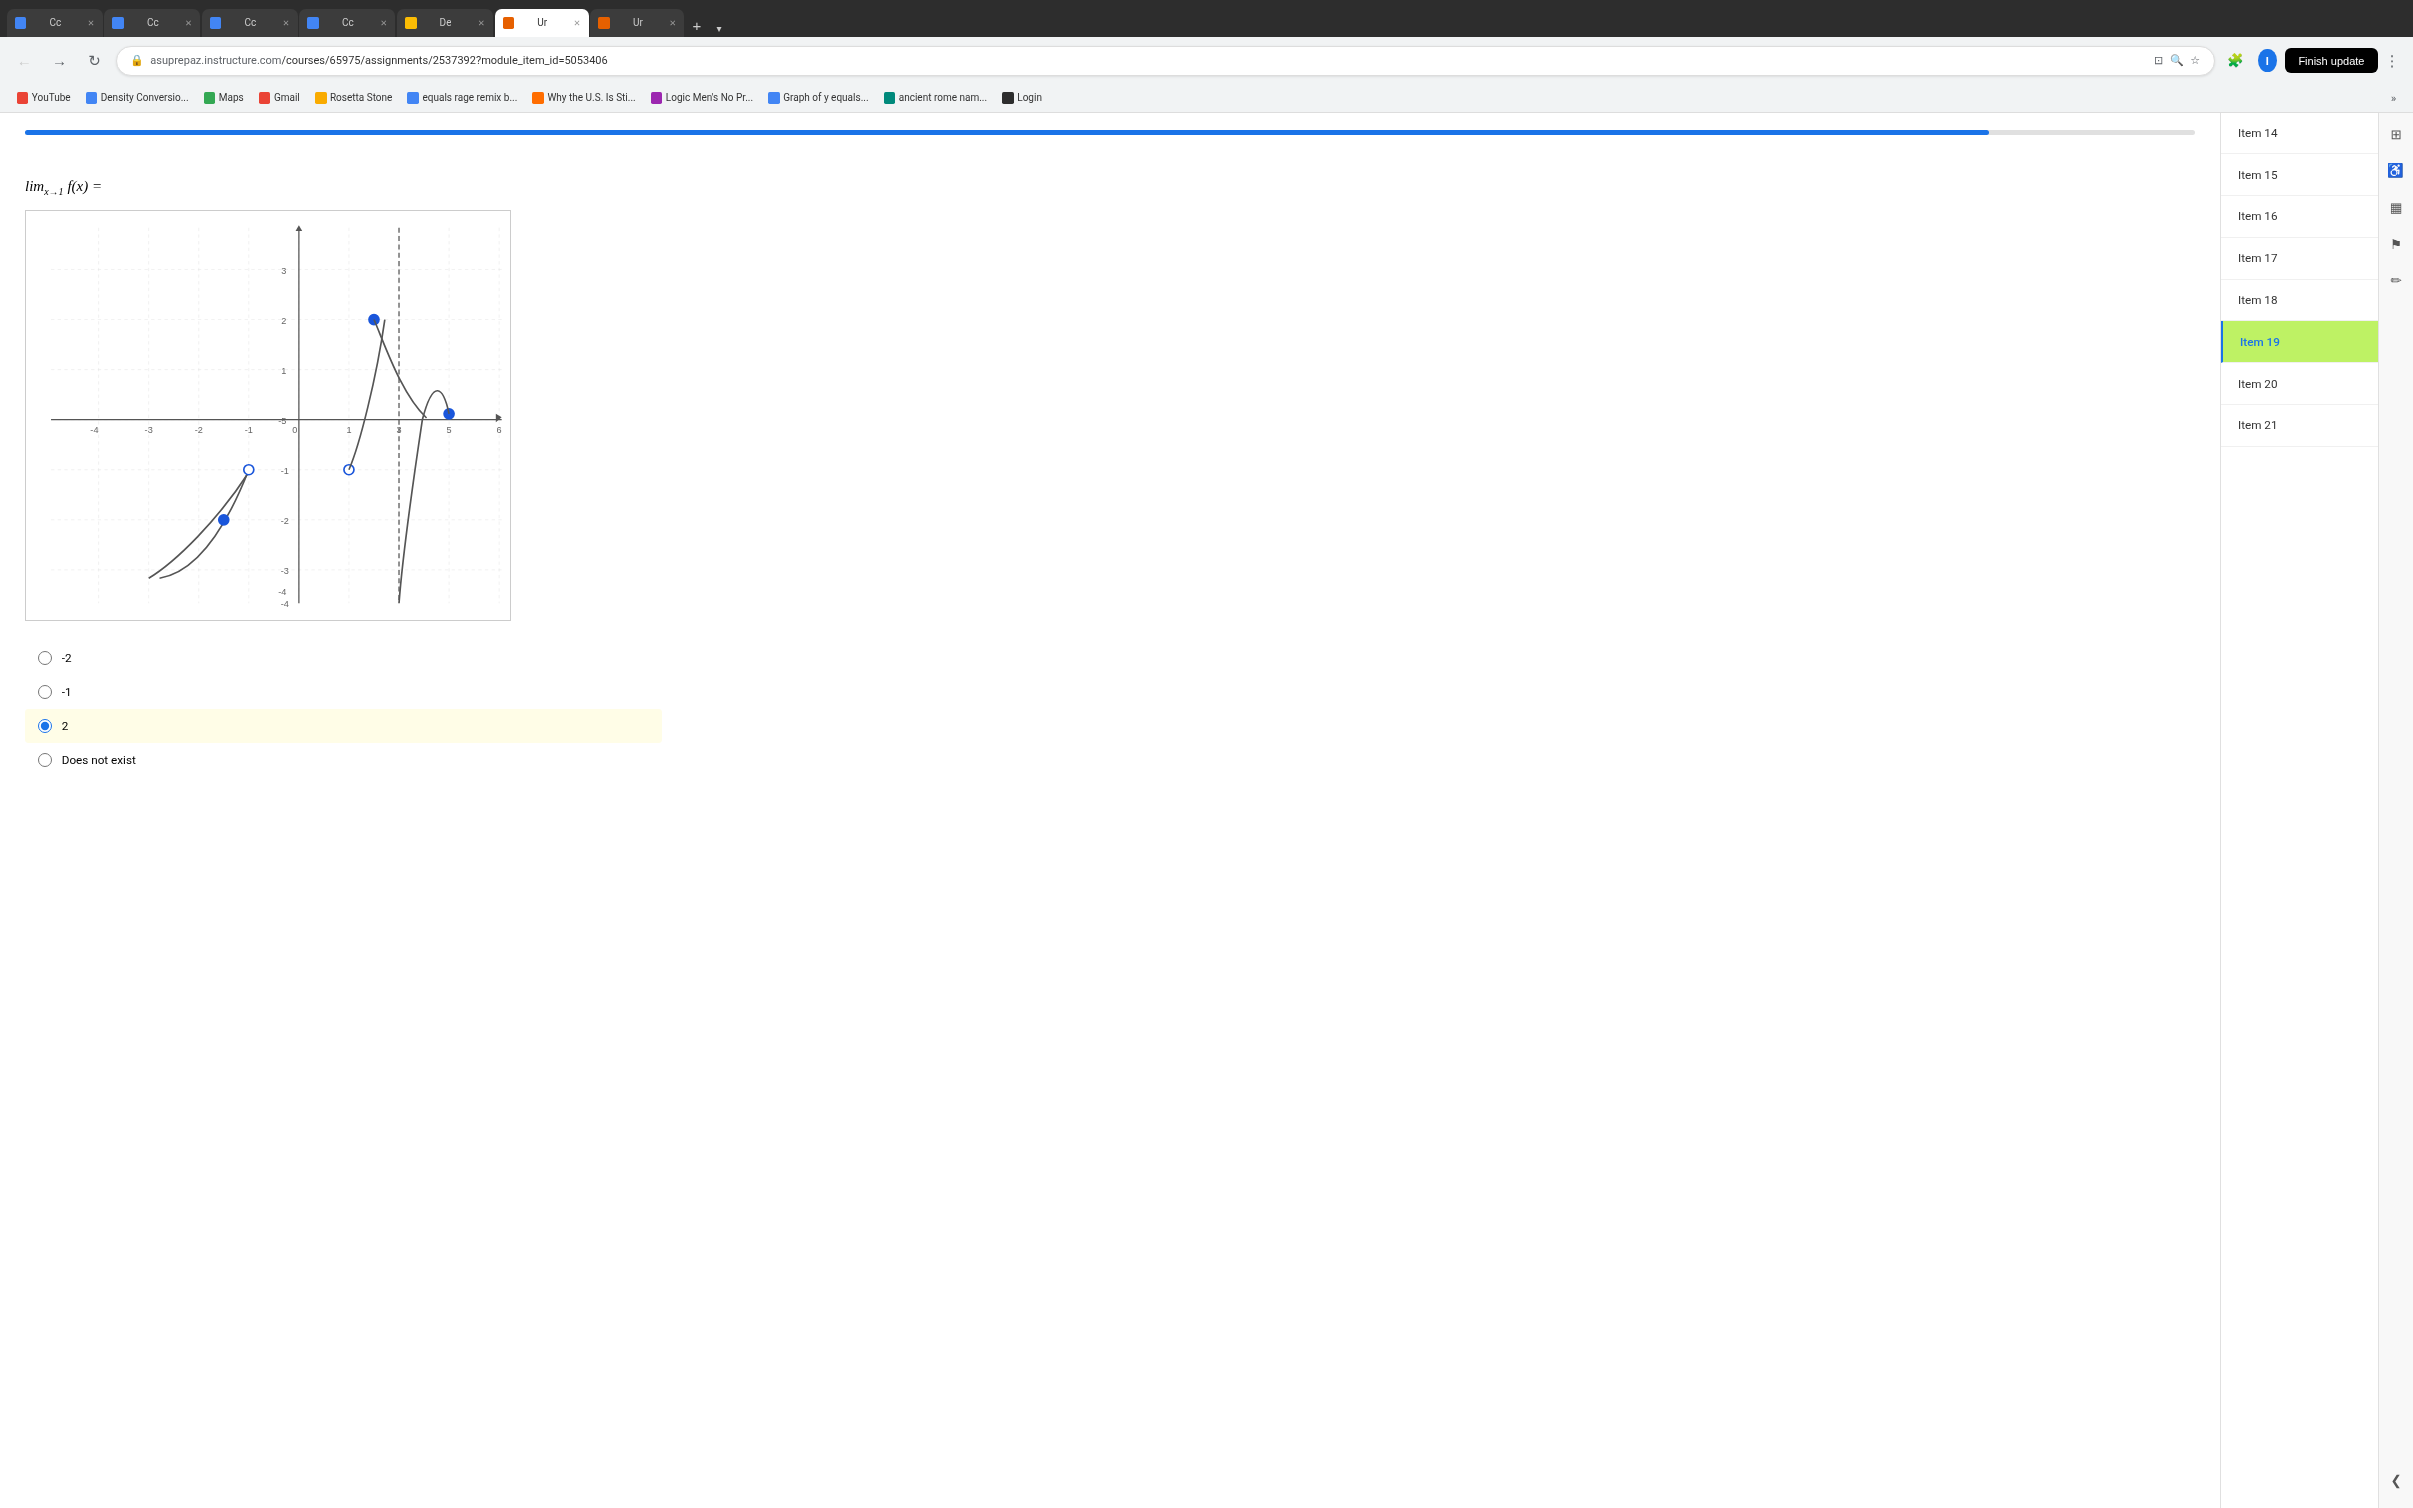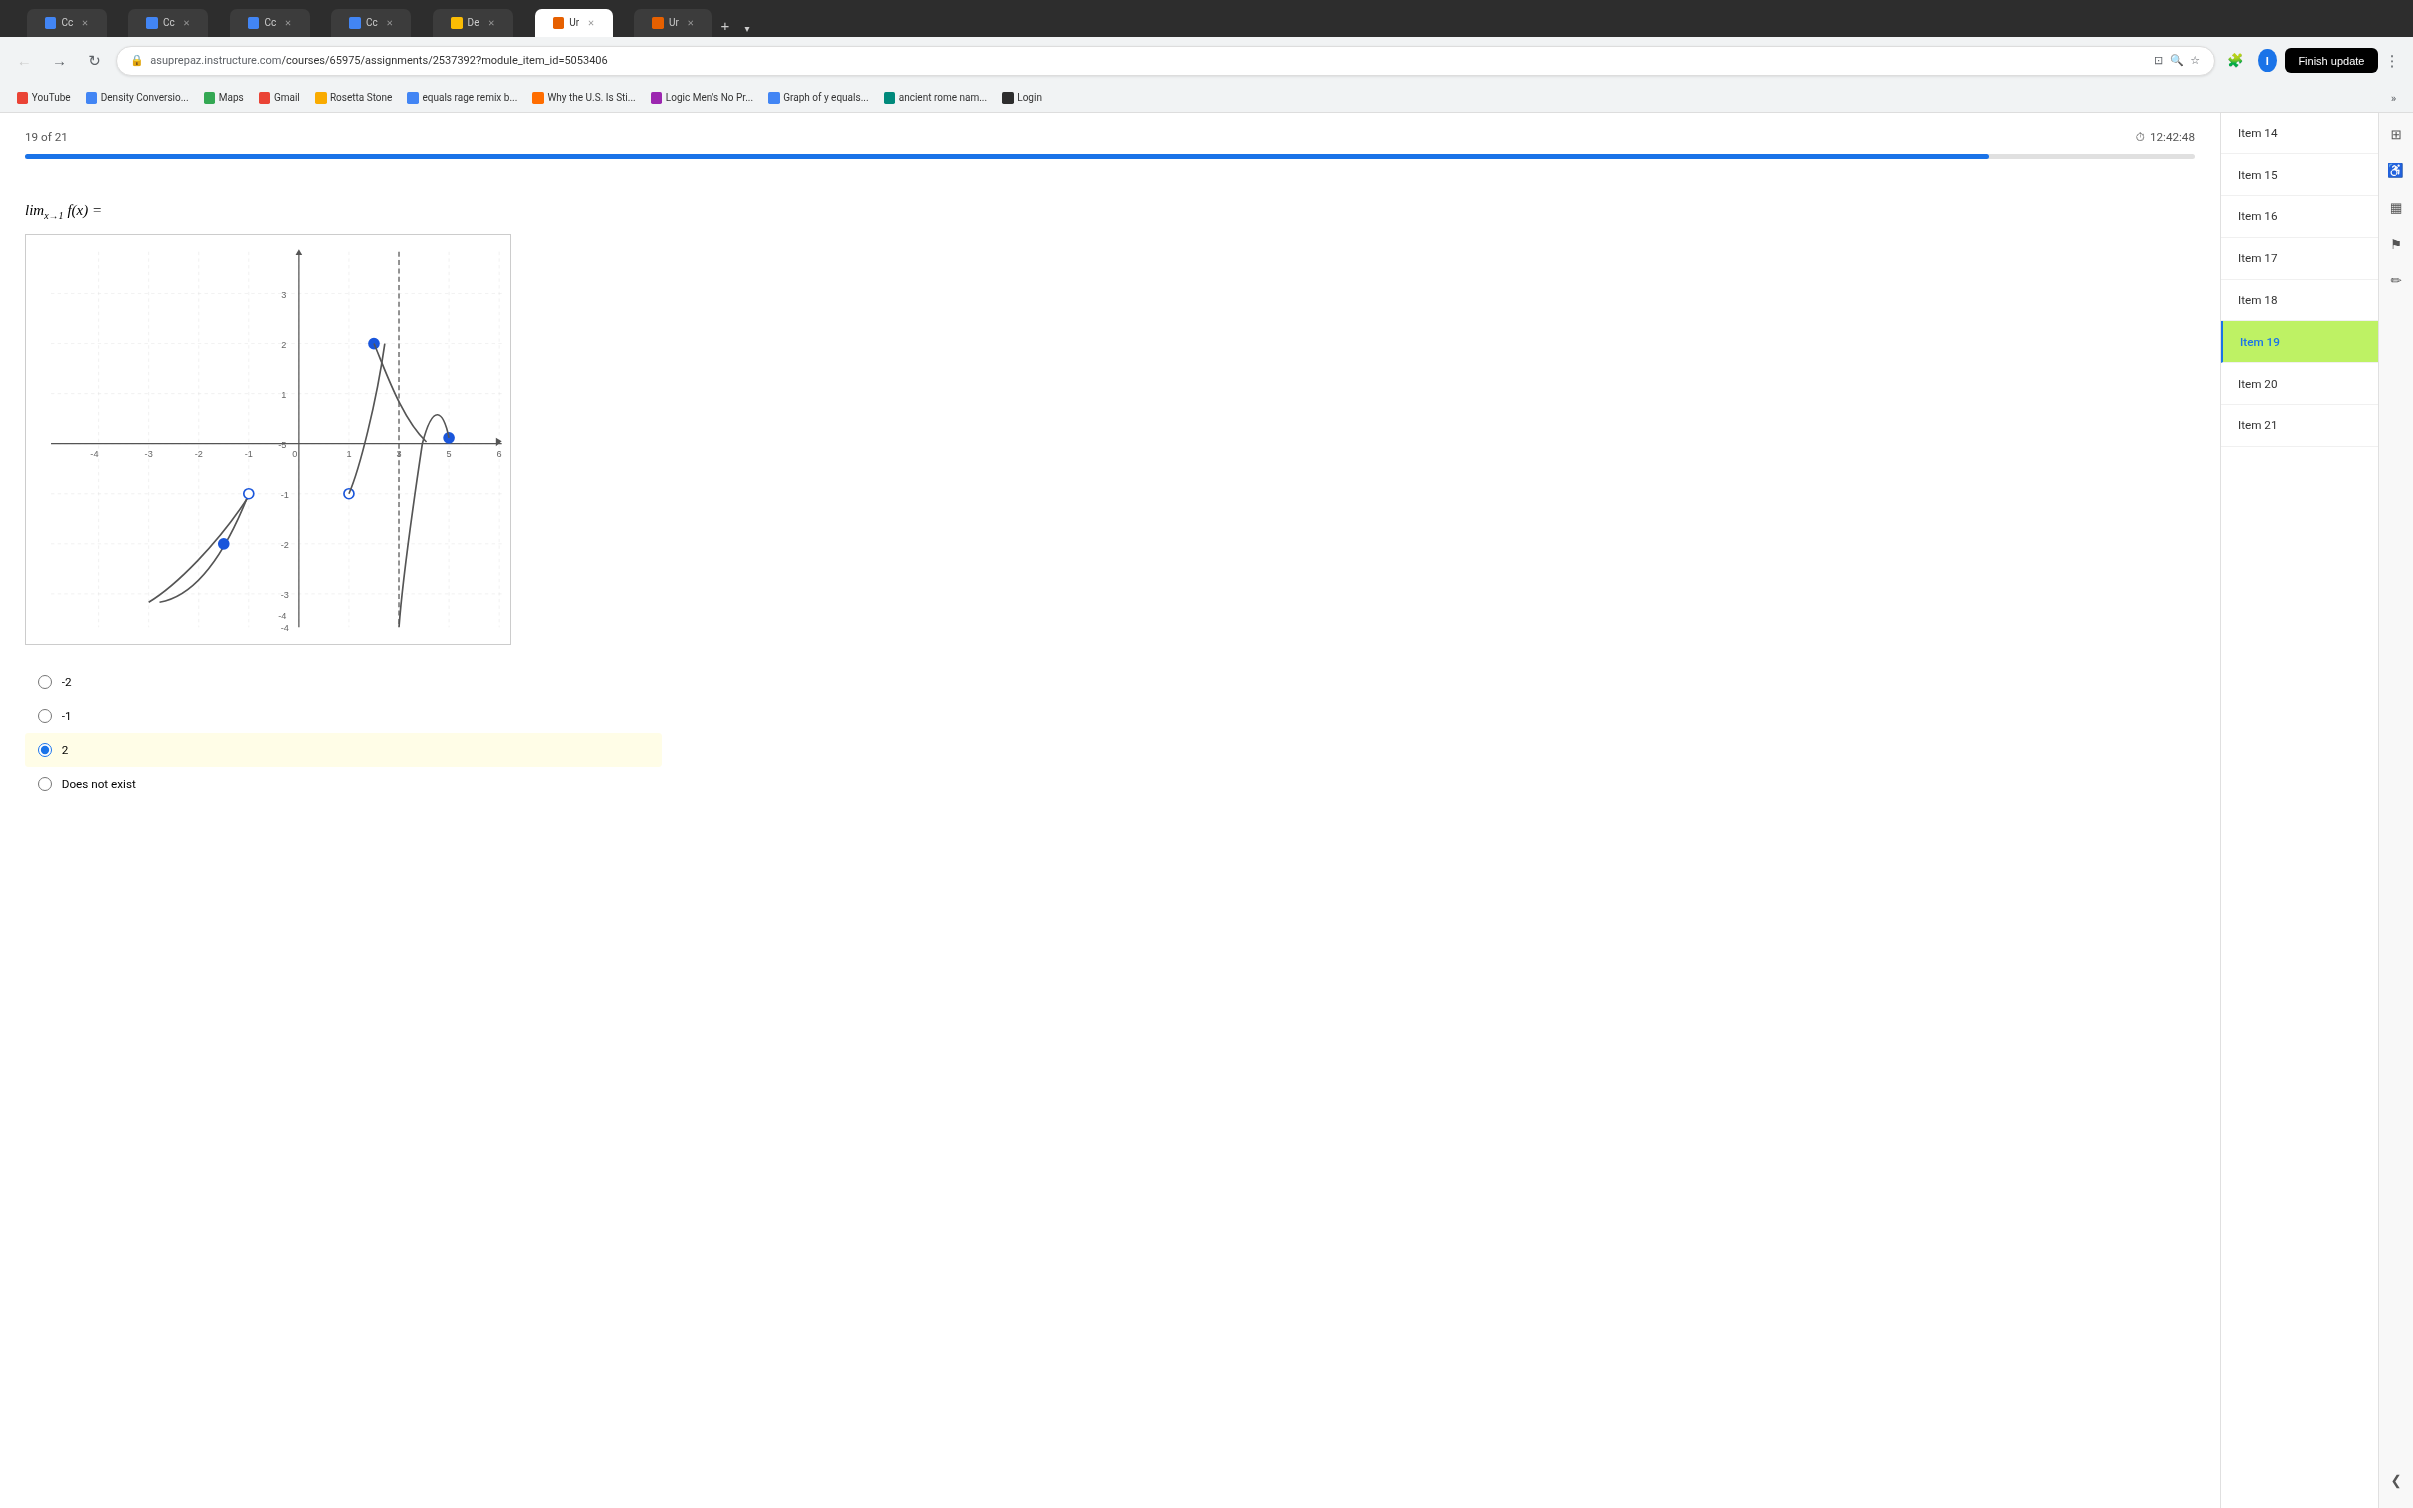--- a/index.html
+++ b/index.html
@@ -1,21 +1,21 @@
 <!DOCTYPE html>
 <html style="font-size:13.4px"><head>
   <meta charset="utf-8">
   <style>
     * { margin: 0; padding: 0; box-sizing: border-box; }
     body { font-family: -apple-system, BlinkMacSystemFont, 'Segoe UI', Roboto, Arial, sans-serif; background: #fff; font-size: 11.7px; overflow-x: hidden; }
 
     
     .browser-chrome { background: #3c3c3c; width: 100%; }
     .tab-bar { background: #2d2d2d; display: flex; align-items: flex-end; padding: 6.7px 6.7px 0 6.7px; gap: 1.7px; height: 37px; overflow: hidden; }
-    .tab { background: #3c3c3c; color: #ccc; padding: 5px 18px; border-radius: 6.7px 6.7px 0 0; font-size: 10px; display: flex; align-items: center; gap: 5px; height: 28.5px; cursor: pointer; white-space: nowrap; max-width: 117px; overflow: hidden; margin-left: 20px; }
+    .tab { background: #3c3c3c; color: #ccc; padding: 5px 8px; border-radius: 6.7px 6.7px 0 0; font-size: 10px; display: flex; align-items: center; gap: 23px; height: 28.5px; cursor: pointer; white-space: nowrap; max-width: 117px; overflow: hidden; }
     .tab.active { background: #fff; color: #333; }
     .tab .tab-favicon { width: 11.7px; height: 11.7px; border-radius: 1.7px; flex-shrink: 0; }
     .tab .tab-close { margin-left: 3.4px; color: #999; font-size: 8.4px; }
     .tab-label { overflow: hidden; text-overflow: ellipsis; white-space: nowrap; }
     .tab-add { background: none; border: none; color: #ccc; font-size: 15px; cursor: pointer; padding: 3.4px 6.7px; }
     .tab-overflow { background: none; border: none; color: #ccc; cursor: pointer; padding: 3.4px 6.7px; font-size: 10px; }
 
     .nav-bar { background: #f1f3f4; display: flex; align-items: center; padding: 5px 10px; gap: 6.7px; height: 47px; }
     .nav-btn { background: none; border: none; cursor: pointer; color: #5f6368; font-size: 15px; padding: 5px; border-radius: 50%; width: 28.5px; height: 28.5px; display: flex; align-items: center; justify-content: center; }
     .nav-btn.disabled { color: #ccc; cursor: default; }
@@ -201,27 +201,20 @@
       <span>Login</span>
     </div>
     <span class="bookmark-more">»</span>
   </div>
 </div>
 
 <div class="page-content">
 
   <div class="main-area">
 
-    <div class="progress-header">
-      <span class="progress-text">19 of 21</span>
-      <div class="time-display">
-        <span>⏱</span>
-        <span>12:42:48</span>
-      </div>
-    </div>
 
     <div class="progress-bar-container">
       <div class="progress-bar-fill" style="width: 90.5%;"></div>
     </div>
 
     <div class="question-area">
 
       <div class="question-formula">
         lim<sub style="font-size:10px;">x→1</sub> f(x) =
       </div>

